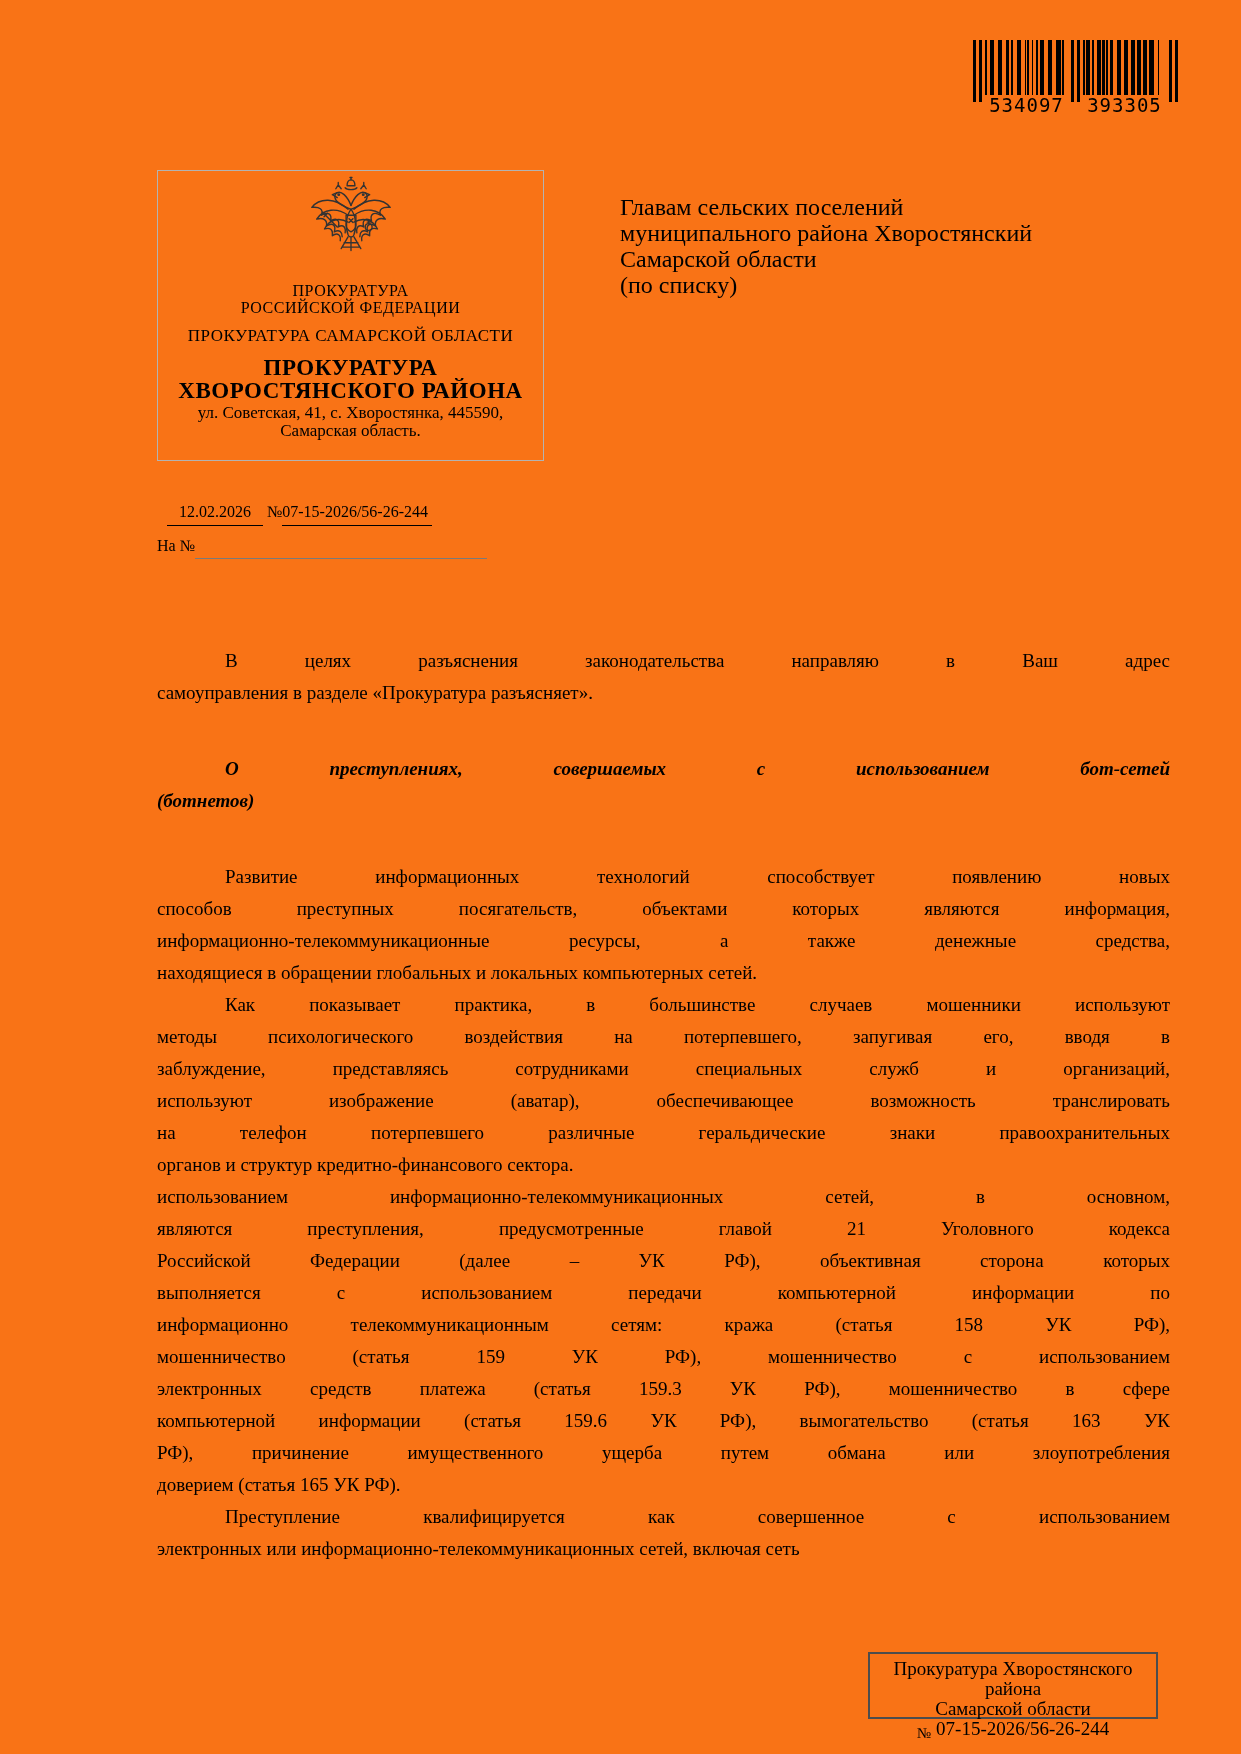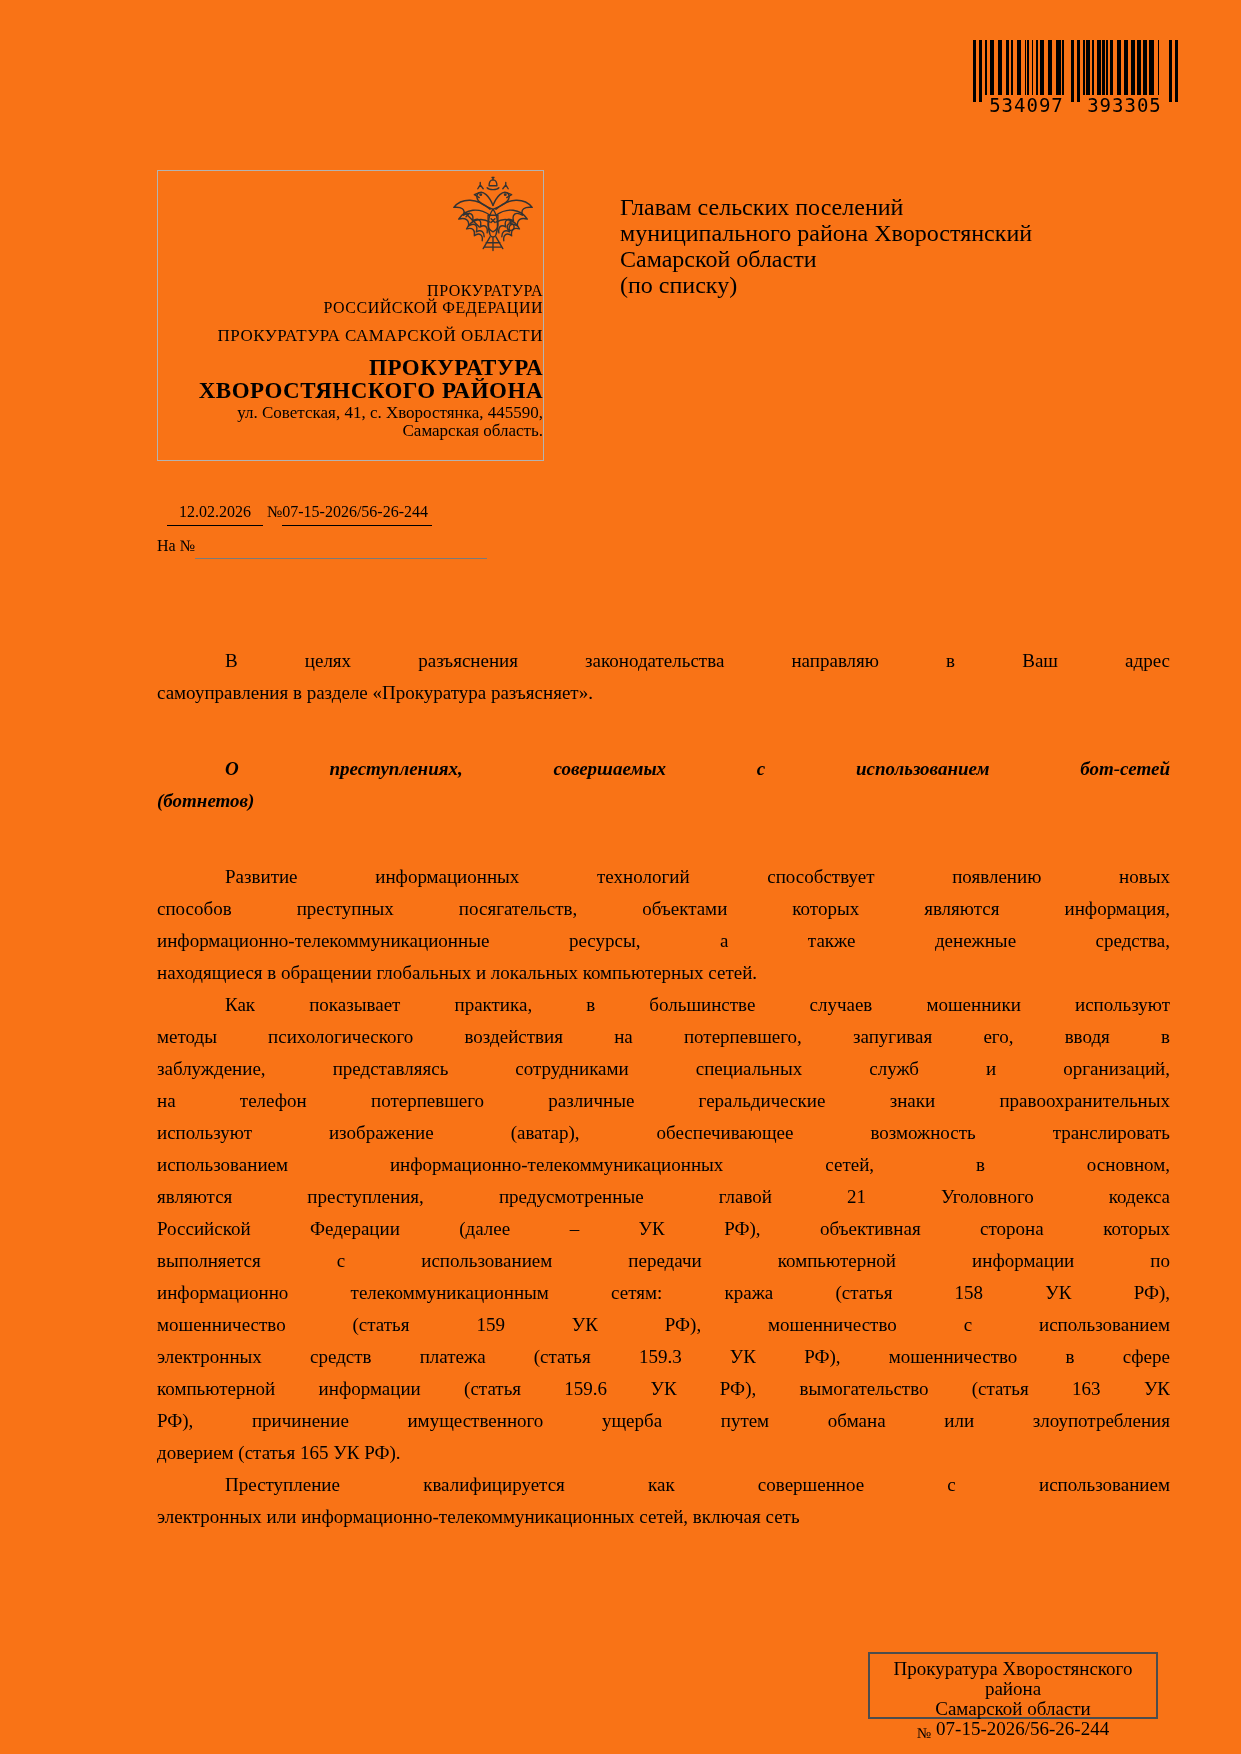--- a/index.html
+++ b/index.html
@@ -13,21 +13,21 @@
   .bc-row{display:flex;align-items:flex-start;}
   .bc-guard{width:9px;height:62px;border-left:3px solid #000;border-right:3px solid #000;box-sizing:border-box;flex:0 0 auto;}
   .bc-group{width:89px;flex:0 0 auto;}
   .bc-bars{height:55px;font-size:0;white-space:nowrap;overflow:hidden;padding:0 3px;}
   .bc-bars i{display:inline-block;height:100%;background:#000;}
   .bc-num{font-family:"DejaVu Sans Mono","Liberation Mono",monospace;font-size:19px;line-height:20px;text-align:center;letter-spacing:1px;margin-top:0px;}
 
   
   .letterhead{
     position:absolute;left:157px;top:170px;width:387px;height:291px;
-    border:1px solid #b3b3b3;box-sizing:border-box;text-align:right;
+    border:1px solid #b3b3b3;box-sizing:border-box;text-align:center;
   }
   .eagle{margin-top:5px;}
   .lh-top{font-size:16px;line-height:17px;letter-spacing:0.5px;}
   .lh-mid{font-size:17px;line-height:18px;margin-top:11px;letter-spacing:0.5px;}
   .lh-main{font-size:23px;line-height:23px;font-weight:bold;margin-top:11px;letter-spacing:0.5px;}
   .lh-addr{font-size:17px;line-height:20px;margin-top:1px;}
 
   
   .addressee{position:absolute;left:620px;top:194px;width:470px;font-size:24px;line-height:26px;}
 
@@ -144,22 +144,23 @@
       <div class="ln first">Развитие информационных технологий способствует появлению новых</div>
       <div class="ln">способов преступных посягательств, объектами которых являются информация,</div>
       <div class="ln">информационно-телекоммуникационные ресурсы, а также денежные средства,</div>
       <div class="ln last">находящиеся в обращении глобальных и локальных компьютерных сетей.</div>
     </div>
 
     <div class="para">
       <div class="ln first">Как показывает практика, в большинстве случаев мошенники используют</div>
       <div class="ln">методы психологического воздействия на потерпевшего, запугивая его, вводя в</div>
       <div class="ln">заблуждение, представляясь сотрудниками специальных служб и организаций,</div>
+      <div class="ln">используют изображение (аватар), обеспечивающее возможность транслировать</div>
       <div class="ln">на телефон потерпевшего различные геральдические знаки правоохранительных</div>
-      <div class="ln">используют изображение (аватар), обеспечивающее возможность транслировать</div>
+      <div class="ln last">органов и структур кредитно-финансового сектора.</div>
     </div>
 
     <div class="para">
       <div class="ln">использованием информационно-телекоммуникационных сетей, в основном,</div>
       <div class="ln">являются преступления, предусмотренные главой 21 Уголовного кодекса</div>
       <div class="ln">Российской Федерации (далее – УК РФ), объективная сторона которых</div>
       <div class="ln">выполняется с использованием передачи компьютерной информации по</div>
       <div class="ln">информационно телекоммуникационным сетям: кража (статья 158 УК РФ),</div>
       <div class="ln">мошенничество (статья 159 УК РФ), мошенничество с использованием</div>
       <div class="ln">электронных средств платежа (статья 159.3 УК РФ), мошенничество в сфере</div>

